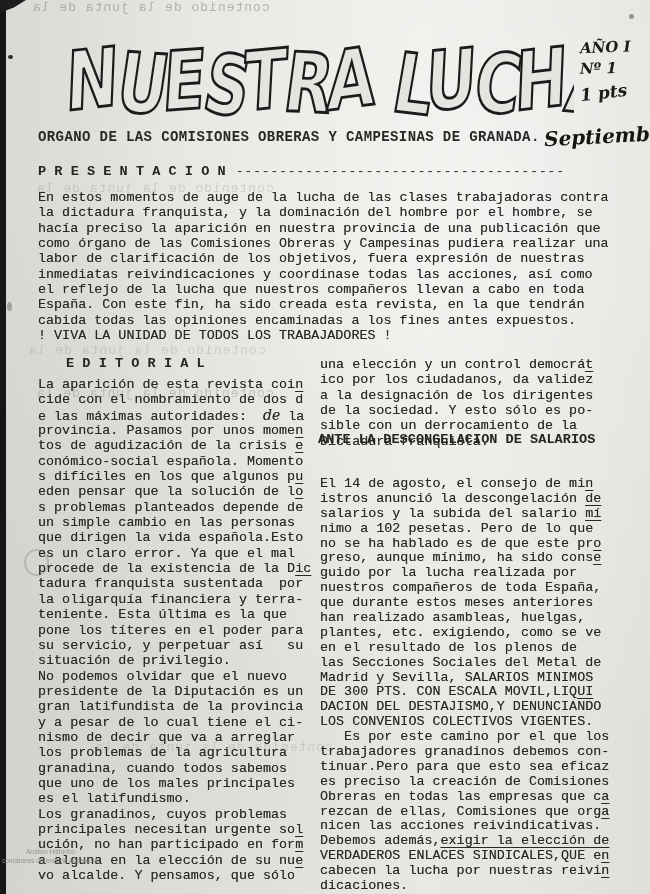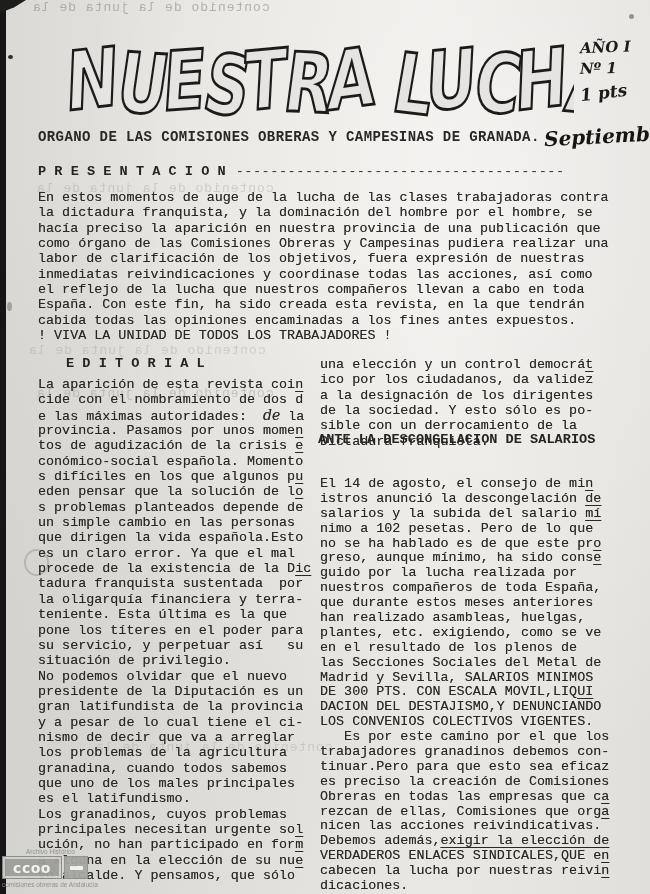--- a/index.html
+++ b/index.html
@@ -105,24 +105,16 @@
 
   <div class="sec-heading" style="left:38px;top:356px;padding-left:28px;">E D I T O R I A L</div>
   <div class="col" style="left:38px;top:377px;width:278px;"><div class="tline"><span>La aparición de esta revista coi</span><span class="u">n</span></div><div class="tline"><span>cide con el nombramiento de dos d</span></div><div class="tline"><span>e las máximas autoridades:  </span><span class="hand">de</span><span> la</span></div><div class="tline"><span>provincia. Pasamos por unos mome</span><span class="u">n</span></div><div class="tline"><span>tos de agudización de la crisis </span><span class="u">e</span></div><div class="tline"><span>conómico-social española. Momento</span></div><div class="tline"><span>s difíciles en los que algunos p</span><span class="u">u</span></div><div class="tline"><span>eden pensar que la solución de l</span><span class="u">o</span></div><div class="tline"><span>s problemas planteados depende de</span></div><div class="tline"><span>un simple cambio en las personas</span></div><div class="tline"><span>que dirigen la vida española.Esto</span></div><div class="tline"><span>es un claro error. Ya que el mal</span></div><div class="tline"><span>procede de la existencia de la D</span><span class="u">ic</span></div><div class="tline"><span>tadura franquista sustentada  por</span></div><div class="tline"><span>la oligarquía financiera y terra-</span></div><div class="tline"><span>teniente. Esta última es la que</span></div><div class="tline"><span>pone los títeres en el poder para</span></div><div class="tline"><span>su servicio, y perpetuar así   su</span></div><div class="tline"><span>situación de privilegio.</span></div><div class="tline"><span>No podemos olvidar que el nuevo</span></div><div class="tline"><span>presidente de la Diputación es un</span></div><div class="tline"><span>gran latifundista de la provincia</span></div><div class="tline"><span>y a pesar de lo cual tiene el ci-</span></div><div class="tline"><span>nismo de decir que va a arreglar</span></div><div class="tline"><span>los problemas de la agricultura</span></div><div class="tline"><span>granadina, cuando todos sabemos</span></div><div class="tline"><span>que uno de los males principales</span></div><div class="tline"><span>es el latifundismo.</span></div><div class="tline"><span>Los granadinos, cuyos problemas</span></div><div class="tline"><span>principales necesitan urgente so</span><span class="u">l</span></div><div class="tline"><span>ución, no han participado en for</span><span class="u">m</span></div><div class="tline"><span>a alguna en la elección de su nu</span><span class="u">e</span></div><div class="tline"><span>vo alcalde. Y pensamos, que sólo</span></div></div>
 
   <div class="col" style="left:320px;top:357px;width:325px;"><div class="tline"><span>una elección y un control democrá</span><span class="u">t</span></div><div class="tline"><span>ico por los ciudadanos, da validez</span></div><div class="tline"><span>a la designación de los dirigentes</span></div><div class="tline"><span>de la sociedad. Y esto sólo es po-</span></div><div class="tline"><span>sible con un derrocamiento de la</span></div><div class="tline"><span>Dictadura franquista.</span></div></div>
   <div class="sec-heading" style="left:318px;top:432px;font-weight:700;">ANTE LA DESCONGELACION DE SALARIOS</div>
   <div class="col rb" style="left:320px;top:477px;width:328px;"><div class="tline"><span>El 14 de agosto, el consejo de mi</span><span class="u">n</span></div><div class="tline"><span>istros anunció la descongelación </span><span class="u">de</span></div><div class="tline"><span>salarios y la subida del salario </span><span class="u">mí</span></div><div class="tline"><span>nimo a 102 pesetas. Pero de lo que</span></div><div class="tline"><span>no se ha hablado es de que este pr</span><span class="u">o</span></div><div class="tline"><span>greso, aunque mínimo, ha sido cons</span><span class="u">e</span></div><div class="tline"><span>guido por la lucha realizada por</span></div><div class="tline"><span>nuestros compañeros de toda España,</span></div><div class="tline"><span>que durante estos meses anteriores</span></div><div class="tline"><span>han realizado asambleas, huelgas,</span></div><div class="tline"><span>plantes, etc. exigiendo, como se ve</span></div><div class="tline"><span>en el resultado de los plenos de</span></div><div class="tline"><span>las Secciones Sociales del Metal de</span></div><div class="tline"><span>Madrid y Sevilla, SALARIOS MINIMOS</span></div><div class="tline"><span>DE 300 PTS. CON ESCALA MOVIL,LIQ</span><span class="u">UI</span></div><div class="tline"><span>DACION DEL DESTAJISMO,Y DENUNCIANDO</span></div><div class="tline"><span>LOS CONVENIOS COLECTIVOS VIGENTES.</span></div><div class="tline"><span>   Es por este camino por el que los</span></div><div class="tline"><span>trabajadores granadinos debemos con-</span></div><div class="tline"><span>tinuar.Pero para que esto sea eficaz</span></div><div class="tline"><span>es preciso la creación de Comisiones</span></div><div class="tline"><span>Obreras en todas las empresas que c</span><span class="u">a</span></div><div class="tline"><span>rezcan de ellas, Comisiones que org</span><span class="u">a</span></div><div class="tline"><span>nicen las acciones reivindicativas.</span></div><div class="tline"><span>Debemos además,</span><span class="u">exigir la elección de</span></div><div class="tline"><span>VERDADEROS ENLACES SINDICALES,QUE e</span><span class="u">n</span></div><div class="tline"><span>cabecen la lucha por nuestras reivi</span><span class="u">n</span></div><div class="tline"><span>dicaciones.</span></div></div>
 
   <div class="stamp">
     <div class="stamp-top">Archivo Histórico</div>
-    <div class="stamp-boxes">
-      <div class="ccoo-box">
-        <span>ccoo</span>
-      </div>
-      <div class="dash-box">
-        <span class="bar"></span>
-      </div>
-    </div>
     <div class="stamp-bottom">comisiones obreras de Andalucía</div>
   </div>
 
 </div>
 
 </body></html>

